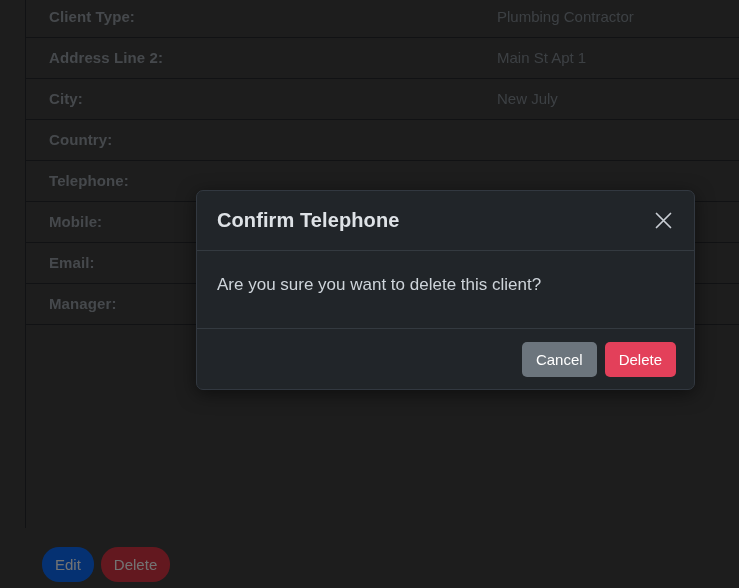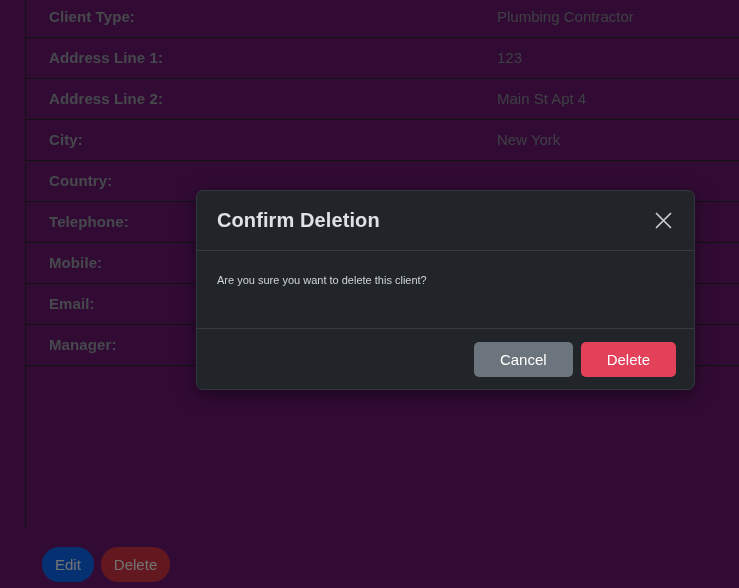--- a/index.html
+++ b/index.html
@@ -15,21 +15,21 @@
     font-family: "Liberation Sans", sans-serif;
     font-size: 15px;
     color: #adb5bd;
     position: relative;
   }
 
   
   #page-layer {
     position: absolute;
     inset: 0;
-    background: #701a75;
+    background: #404040;
   }
 
   .detail-table {
     position: absolute;
     left: 25px;
     top: -4px;
     width: 714px;
     border-collapse: collapse;
     table-layout: fixed;
   }
@@ -154,69 +154,65 @@
   }
 
   .close-btn svg { display: block; }
 
   .modal-body {
     padding: 22px 20px;
     min-height: 77px;
   }
 
   .modal-body p {
-    font-size: 11px;
+    font-size: 17px;
     color: #ced4da;
     line-height: 1.4;
   }
 
   .modal-footer {
     border-top: 1px solid #343a40;
     height: 61px;
     display: flex;
     align-items: center;
     justify-content: flex-end;
     gap: 8px;
     padding: 0 18px 0 20px;
   }
 
   .btn-secondary { background: #6c757d; }
   .btn-delete    { background: #e3405a; }
 
   .modal-footer .btn {
     height: 35px;
     font-size: 15px;
-    padding: 0 26px;
+    padding: 0 14px;
     border-radius: 5px;
   }
 </style>
 </head>
 <body>
 
 <div id="page-layer">
 
   <div class="table-left-rule"></div>
 
   <table class="detail-table">
     <tbody>
       <tr>
         <td class="k">Client Type:</td>
         <td class="v">Plumbing Contractor</td>
       </tr>
       <tr>
-        <td class="k">Address Line 1:</td>
-        <td class="v">123</td>
-      </tr>
-      <tr>
         <td class="k">Address Line 2:</td>
-        <td class="v">Main St Apt 4</td>
+        <td class="v">Main St Apt 1</td>
       </tr>
       <tr>
         <td class="k">City:</td>
-        <td class="v">New York</td>
+        <td class="v">New July</td>
       </tr>
       <tr>
         <td class="k">Country:</td>
         <td class="v"></td>
       </tr>
       <tr>
         <td class="k">Telephone:</td>
         <td class="v"></td>
       </tr>
       <tr>
@@ -239,21 +235,21 @@
     <button class="btn btn-danger">Delete</button>
   </div>
 
 </div>
 
 <div id="backdrop"></div>
 
 <div id="modal" role="dialog">
 
   <div class="modal-header">
-    <span class="modal-title">Confirm Deletion</span>
+    <span class="modal-title">Confirm Telephone</span>
     <button class="close-btn" aria-label="Close">
       <svg width="19" height="19" viewBox="0 0 19 19" aria-hidden="true">
         <path d="M2.5 2.5 L16.5 16.5 M16.5 2.5 L2.5 16.5" stroke="#c9ced4" stroke-width="1.7" stroke-linecap="round"></path>
       </svg>
     </button>
   </div>
 
   <div class="modal-body">
     <p>Are you sure you want to delete this client?</p>
   </div>

